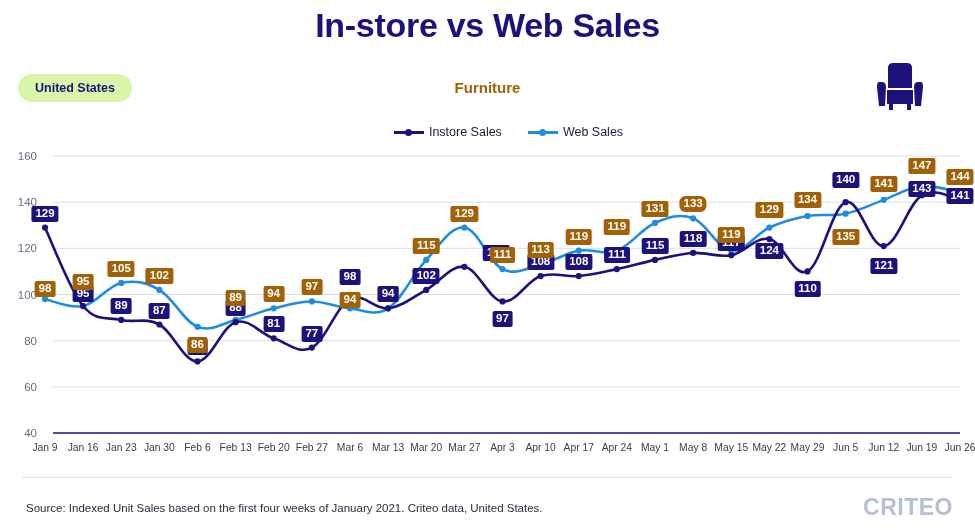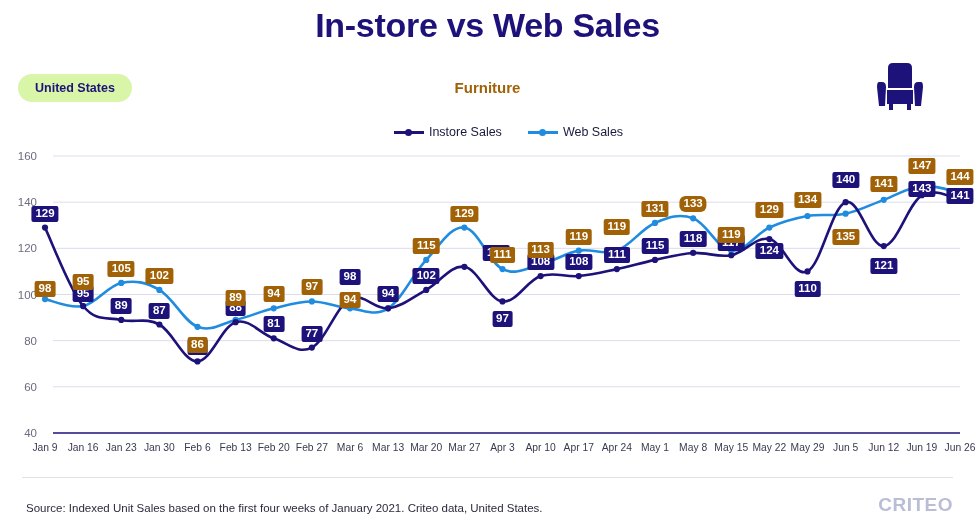--- a/index.html
+++ b/index.html
@@ -83,21 +83,21 @@
   .footer-rule {
     position: absolute; left: 22px; top: 477px; width: 931px; height: 1px;
     background: #e2e2ea;
   }
   .footer-note {
     position: absolute; left: 26px; top: 502px;
     font-size: 11.5px; color: #2b2b3d;
   }
   .brand {
     position: absolute; right: 22px; top: 494px;
-    font-size: 19px; font-weight: bold; color: #b9bdd6;
+    font-size: 23px; font-weight: bold; color: #b9bdd6;
     letter-spacing: 0.5px;
   }
 </style>
 </head>
 <body>
 
 <div id="root">
 
   <div class="title">In-store vs Web Sales</div>
 

